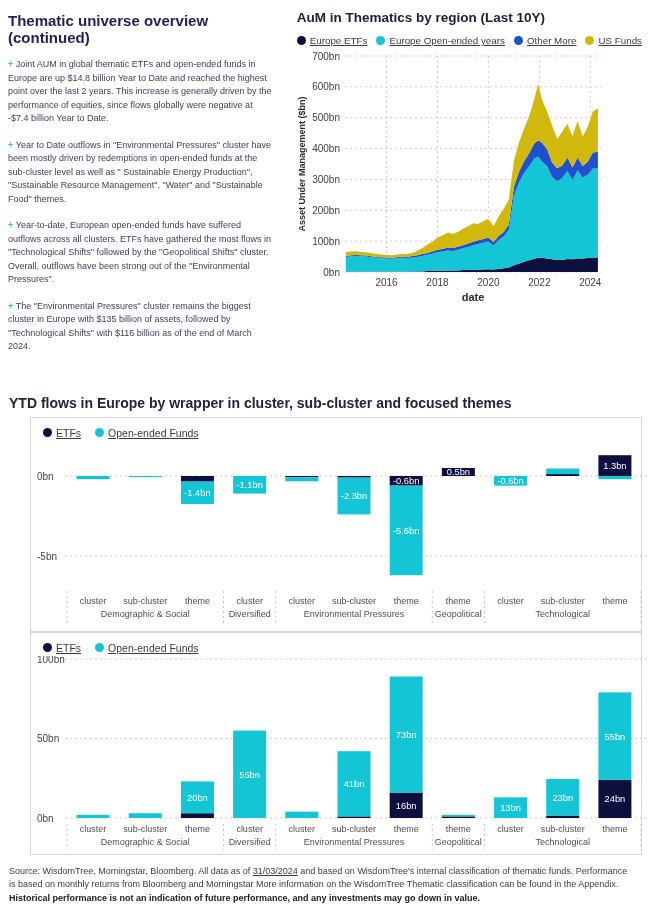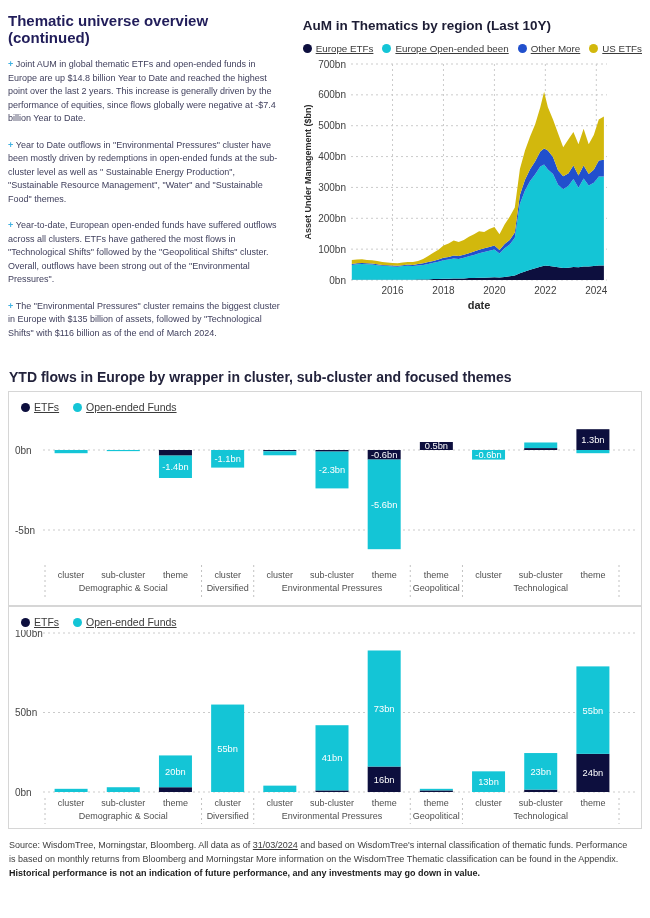--- a/index.html
+++ b/index.html
@@ -4,23 +4,23 @@
 <style>
   html,body{margin:0;padding:0;background:#ffffff;}
   .page{width:650px;height:918px;box-sizing:border-box;padding:10px 8px 6px 8px;background:#fff;
         font-family:"Liberation Sans",sans-serif;position:relative;overflow:hidden;}
   .top-row{display:flex;align-items:flex-start;}
   .left-col{width:324px;padding-right:12px;box-sizing:border-box;}
   .right-col{flex:1;}
   .page-title{font-size:15px;font-weight:700;color:#211d5a;margin:2px 0 12px 0;}
   .bullet{font-size:9px;line-height:1.5;color:#41415e;margin:0 8px 13px 0;}
   .plus{color:#41b2e2;font-weight:700;}
-  .chart-title{font-size:13.5px;font-weight:700;color:#1d1d35;margin:8px 0 10px 2px;}
-  .section-title{font-size:14px;font-weight:600;color:#23233c;margin:16px 0 6px 1px;}
-  .chart-box{border:1px solid #d6d6d6;background:#fff;}
+  .chart-title{font-size:13.5px;font-weight:700;color:#1d1d35;margin:0 0 10px 2px;}
+  .section-title{font-size:14px;font-weight:600;color:#23233c;margin:28px 0 6px 1px;}
+  .chart-box{border:1px solid #d6d6d6;background:#fff;margin-left:22px;}
   .legend{display:flex;align-items:center;gap:14px;padding:9px 0 2px 12px;font-size:10.5px;color:#3b3b3b;text-decoration:underline;}
   .legend.small{gap:9px;font-size:9.8px;padding:0 0 4px 2px;}
   .leg-item{display:inline-flex;align-items:center;gap:4px;white-space:nowrap;}
   .dot{width:9px;height:9px;border-radius:50%;display:inline-block;flex:0 0 auto;}
   svg{display:block;}
   svg text{font-family:"Liberation Sans",sans-serif;}
   .grid{stroke:#cbcbcb;stroke-width:1;stroke-dasharray:2 3;fill:none;}
   .sep{stroke:#c2c2c2;stroke-width:1;stroke-dasharray:2 3;}
   .tick{font-size:9px;fill:#4f4f4f;}
   .tick-lg{font-size:10px;fill:#3f3f3f;}
@@ -49,29 +49,29 @@
     </div>
     <div class="right-col">
       <h2 class="chart-title">AuM in Thematics by region (Last 10Y)</h2>
       <div class="legend small" id="legend1">
           <span class="leg-item">
             <span class="dot" style="background: rgb(13, 15, 62);"></span>
             <span>Europe ETFs</span>
           </span>
           <span class="leg-item">
             <span class="dot" style="background: rgb(20, 197, 214);"></span>
-            <span>Europe Open-ended been</span>
+            <span>Europe Open-ended years</span>
           </span>
           <span class="leg-item">
             <span class="dot" style="background: rgb(33, 80, 205);"></span>
             <span>Other More</span>
           </span>
           <span class="leg-item">
             <span class="dot" style="background: rgb(210, 184, 13);"></span>
-            <span>US ETFs</span>
+            <span>US Funds</span>
           </span>
         </div>
       <svg id="areaChart" width="314" height="252" viewBox="0 0 314 252">
           <line x1="91.52039800995227" x2="91.52039800995227" y1="6" y2="222" class="grid"></line>
           <text x="91.52039800995227" y="236" class="tick-lg" text-anchor="middle">2016</text>
           <line x1="142.46567164179214" x2="142.46567164179214" y1="6" y2="222" class="grid"></line>
           <text x="142.46567164179214" y="236" class="tick-lg" text-anchor="middle">2018</text>
           <line x1="193.41094527363202" x2="193.41094527363202" y1="6" y2="222" class="grid"></line>
           <text x="193.41094527363202" y="236" class="tick-lg" text-anchor="middle">2020</text>
           <line x1="244.3562189054719" x2="244.3562189054719" y1="6" y2="222" class="grid"></line>

